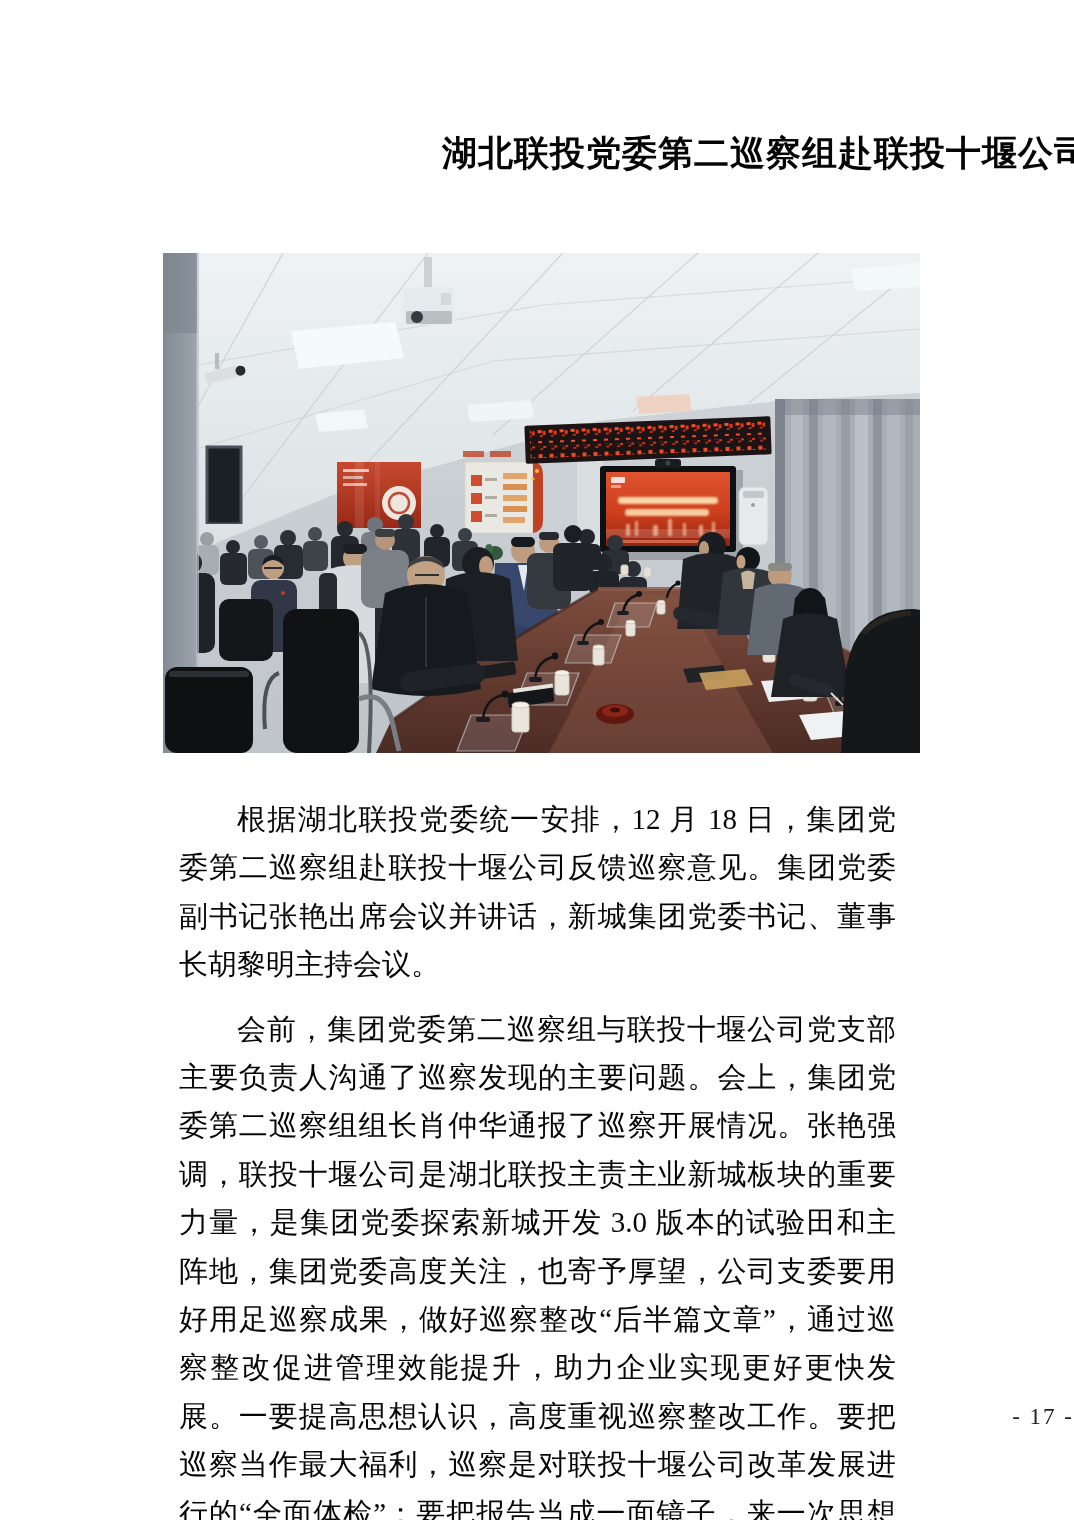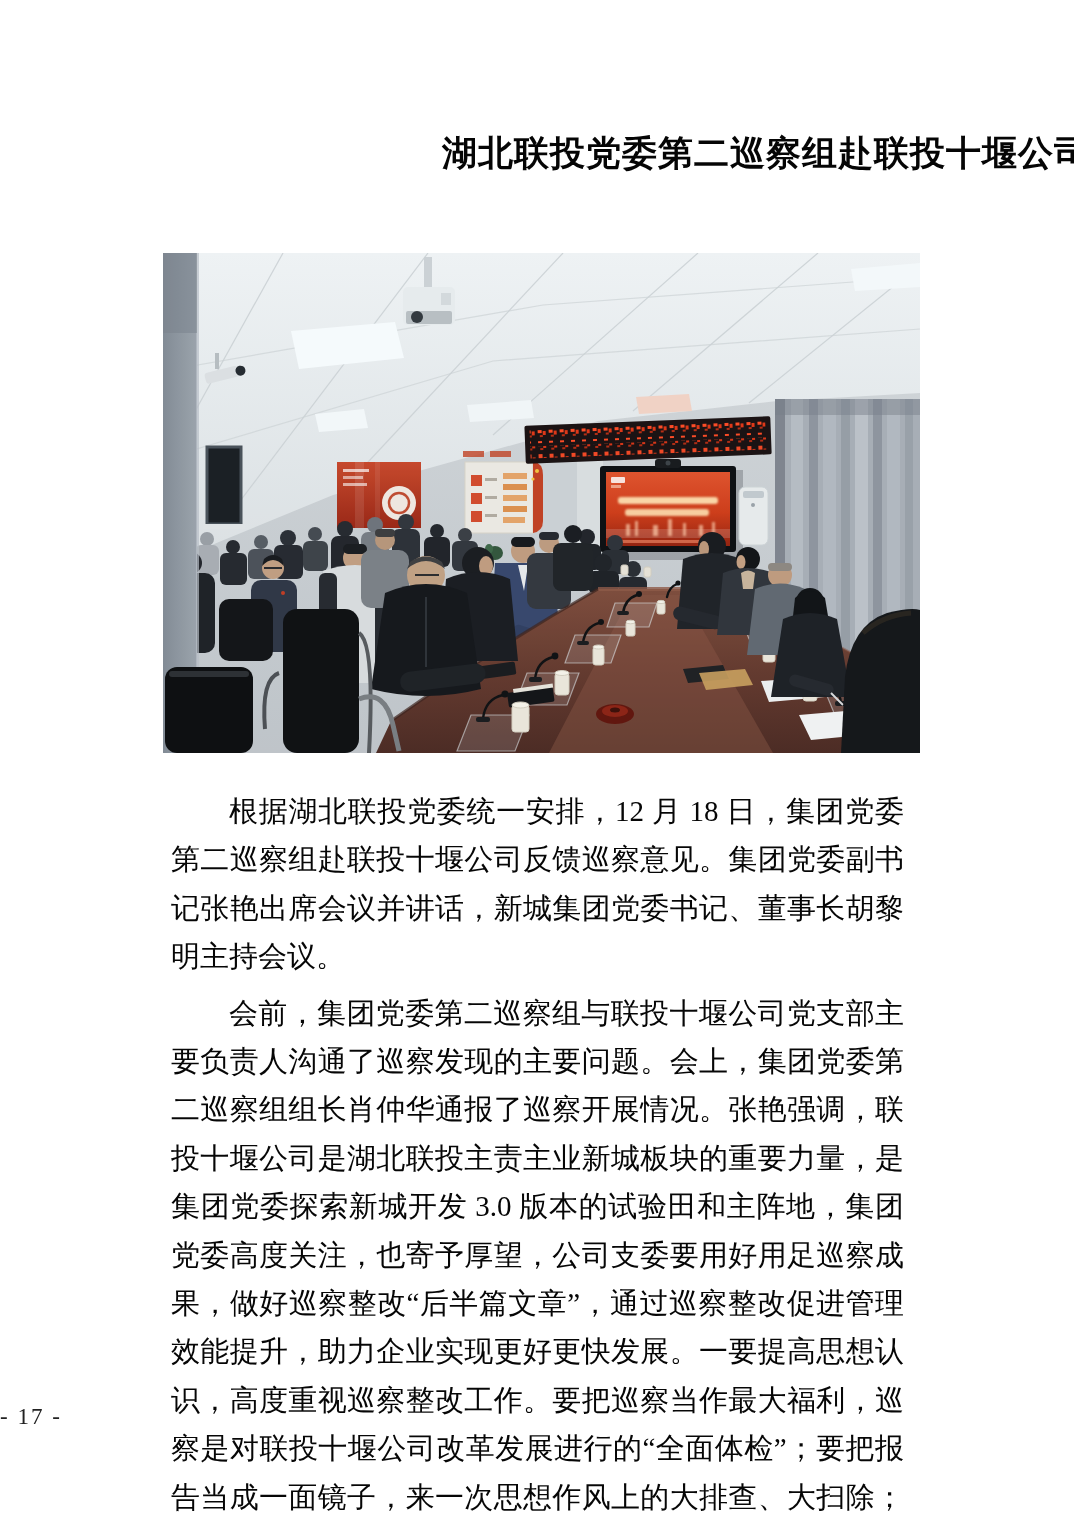--- a/index.html
+++ b/index.html
@@ -16,23 +16,23 @@
   .photo-frame{
     position:absolute;top:253px;left:163px;width:757px;height:500px;
     margin:0;overflow:hidden;background:#c6cbd0;
   }
   .photo-frame svg{display:block;}
   .content{
     position:absolute;top:779px;left:163px;width:749px;
     font-size:29px;line-height:48.4px;text-align:justify;
     color:#060606;
   }
-  .para{text-indent:2em;margin:8px;word-break:break-all;}
+  .para{text-indent:2em;margin:16px;word-break:break-all;}
   .page-num{
-    position:absolute;top:1404px;left:0;width:100%;text-align:left;
+    position:absolute;top:1404px;left:0;width:100%;text-align:right;
     font-size:23px;letter-spacing:2px;color:#222;
   }
 </style>
 </head>
 <body>
 
 <header class="title-block">
   <div>湖北联投党委第二巡察组赴联投十堰公司</div>
 </header>
 

